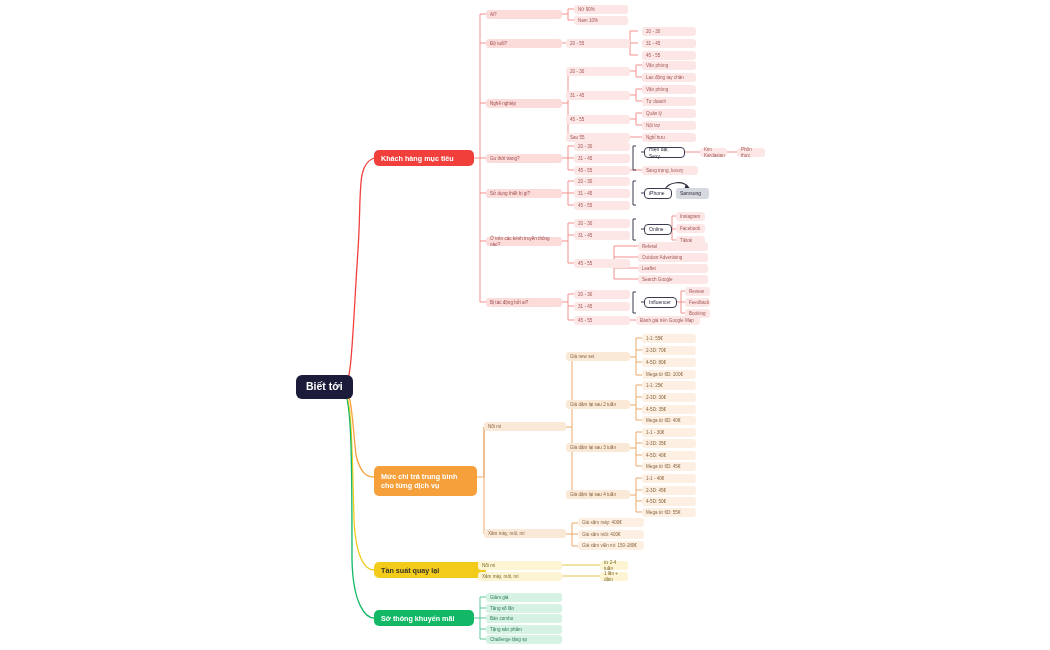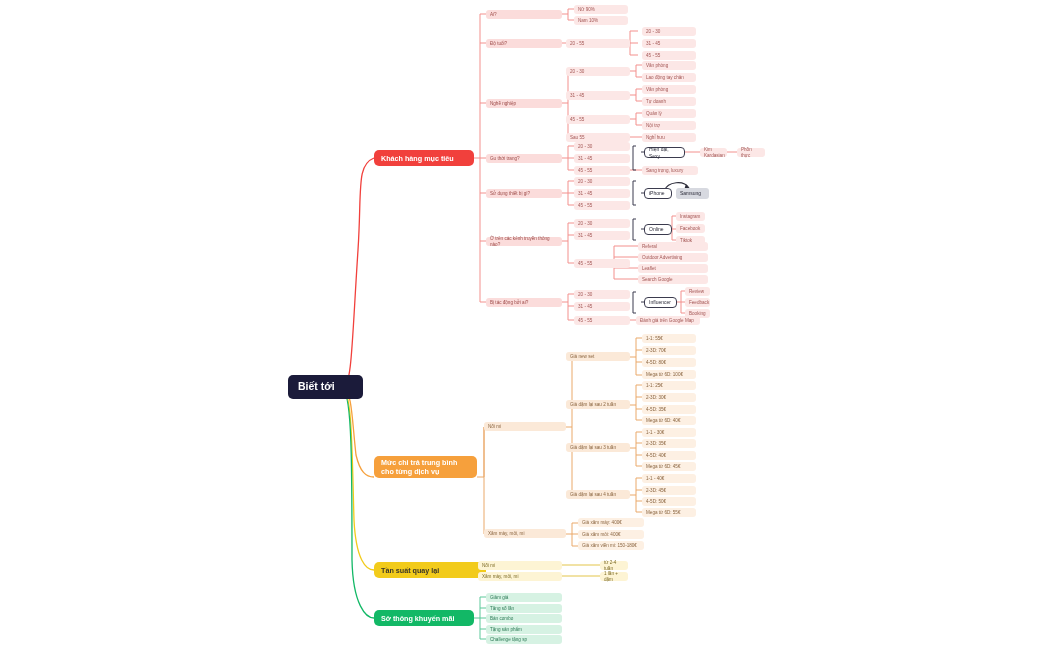--- a/index.html
+++ b/index.html
@@ -136,21 +136,21 @@
       <path d="M641 152 L644 152"></path>
       <path d="M636 181 L633 181 L633 205 L636 205"></path>
       <path d="M641 193 L644 193"></path>
       <path d="M636 219 L633 219 L633 240 L636 240"></path>
       <path d="M641 229 L644 229"></path>
       <path d="M636 292 L633 292 L633 313 L636 313"></path>
       <path d="M641 302 L644 302"></path>
     </g>
   </svg>
 
-  <div class="node root" style="left:288px;top:375px;width:75px;height:24px;">
+  <div class="node root" style="left:296px;top:375px;width:57px;height:24px;border-radius:6px;">
     <span>Biết tới</span>
   </div>
 
   <div class="node main red" style="left:374px;top:150px;width:100px;height:16px;">
     <span>Khách hàng mục tiêu</span>
   </div>
 
   <div class="node bar red" style="left:486px;top:10px;width:76px;height:9px;">
     <span>Ai?</span>
     </div>
@@ -316,21 +316,21 @@
   <div class="node bar redfaint" style="left:685px;top:309px;width:25px;height:9px;">
     <span>Booking</span>
     </div>
   <div class="node bar redfaint" style="left:574px;top:316px;width:56px;height:9px;">
     <span>45 - 55</span>
     </div>
   <div class="node bar redfaint" style="left:636px;top:316px;width:64px;height:9px;">
     <span>Đánh giá trên Google Map</span>
     </div>
 
-  <div class="node main orange" style="left:374px;top:456px;width:103px;height:22px;">
+  <div class="node main orange" style="left:374px;top:466px;width:103px;height:30px;">
     <span>Mức chi trả trung bình cho từng dịch vụ</span>
   </div>
 
   <div class="node bar orange" style="left:484px;top:422px;width:82px;height:9px;">
     <span>Nối mi</span>
     </div>
 
   <div class="node bar orange" style="left:566px;top:352px;width:64px;height:9px;">
     <span>Giá new set</span>
     </div>

